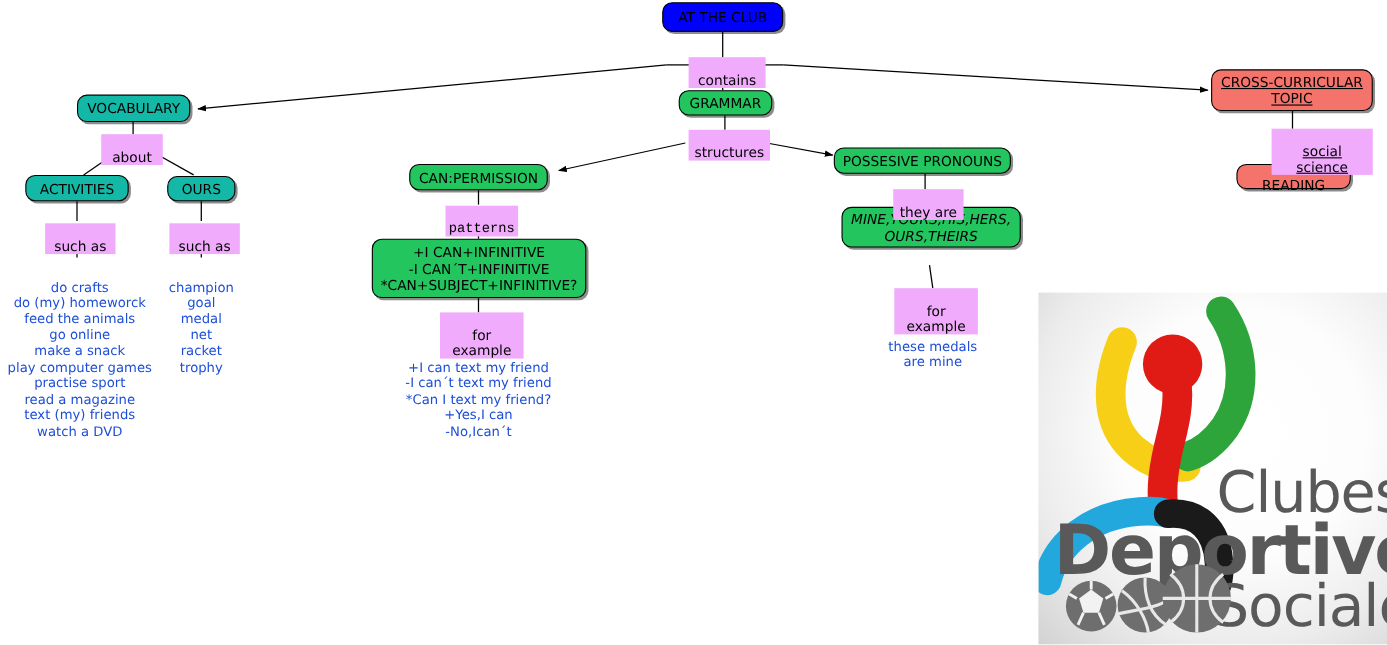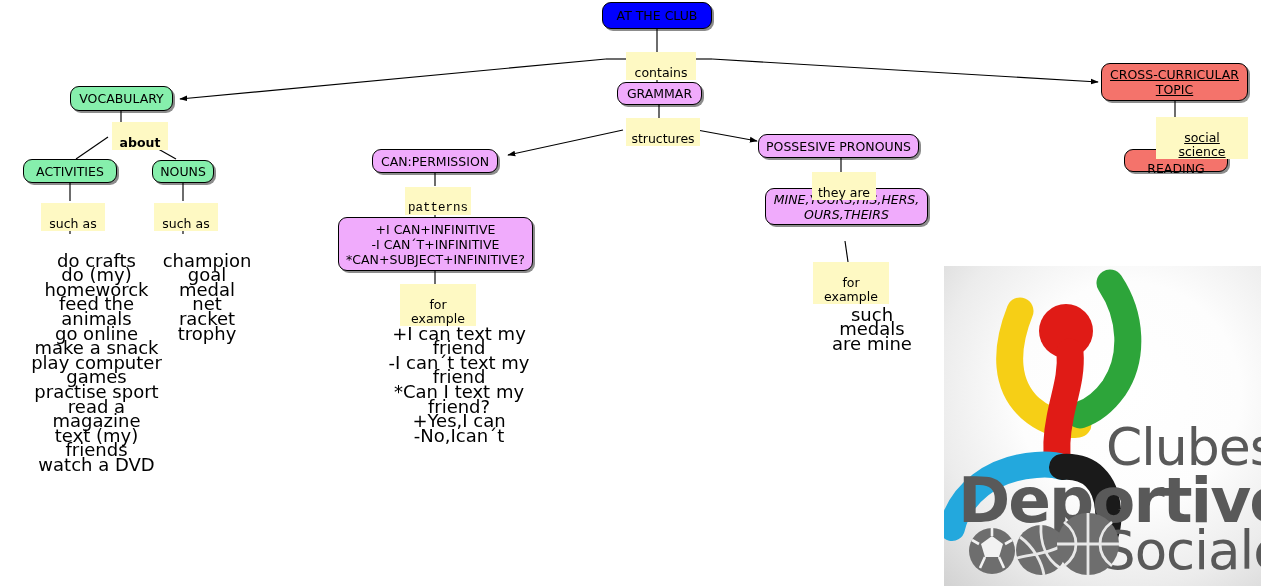--- a/index.html
+++ b/index.html
@@ -39,44 +39,43 @@
     line-height: 15px;
     display: flex;
     align-items: center;
     justify-content: center;
     padding: 2px 7px;
     box-shadow: 2px 2px 0 rgba(0,0,0,0.45);
     white-space: pre-line;
     z-index: 3;
   }
   .node.blue   { background: #0000ff; }
-  .node.cyan   { background: #86efac; }
-  .node.magenta{ background: #f0abfc; }
+  .node.cyan   { background: #14b8a6; }
+  .node.magenta{ background: #22c55e; }
   .node.salmon { background: #f4736b; }
 
   .edge-label {
     position: absolute;
     font-size: 12.5px;
     line-height: 14px;
     color: #000000;
     text-align: center;
-    background: #fef9c3;
+    background: #f0abfc;
     padding: 0 3px;
     white-space: pre-line;
     z-index: 4;
   }
   .leaf-text {
     position: absolute;
-    font-size: 18px;
+    font-size: 12px;
     line-height: 14.6px;
-    color: #000000;
+    color: #1d4ed8;
     text-align: center;
     white-space: pre-line;
     z-index: 4;
-    margin-left: 24px;
   }
 
   
   #logo {
     position: absolute;
     left: 906px;
     top: 266px;
     width: 355px;
     height: 320px;
     overflow: hidden;
@@ -151,21 +150,21 @@
 
   <div class="node cyan" style="left:70px; top:86px; width:103px; height:25px;">
     <span>VOCABULARY</span>
   </div>
 
   <div class="node cyan" style="left:23px; top:159px; width:94px; height:24px;">
     <span>ACTIVITIES</span>
   </div>
 
   <div class="node cyan" style="left:152px; top:160px; width:62px; height:23px;">
-    <span>NOUNS</span>
+    <span>OURS</span>
   </div>
 
   <div class="node magenta" style="left:617px; top:82px; width:85px; height:23px;">
     <span>GRAMMAR</span>
   </div>
 
   <div class="node magenta" style="left:372px; top:149px; width:126px; height:24px;">
     <span>CAN:PERMISSION</span>
   </div>
 
@@ -190,21 +189,21 @@
   </div>
 
   <div class="node salmon" style="left:1124px; top:149px; width:104px; height:23px;">
     <span>MAP READING</span>
   </div>
 
   <div class="edge-label" style="left:626px; top:52px; width:64px;">
     <span>contains</span>
   </div>
 
-  <div class="edge-label" style="left:112px; top:122px; width:50px;font-weight:bold;">
+  <div class="edge-label" style="left:92px; top:122px; width:50px;">
     <span>about</span>
   </div>
 
   <div class="edge-label" style="left:41px; top:203px; width:58px;">
     <span>such as</span>
   </div>
 
   <div class="edge-label" style="left:154px; top:203px; width:58px;">
     <span>such as</span>
   </div>
@@ -257,21 +256,21 @@
 
   <div class="leaf-text" style="left:350px; top:312px; width:170px;">
     <span>+I can text my friend
 -I can´t  text my friend
 *Can I text my friend?
 +Yes,I can
 -No,Ican´t</span>
   </div>
 
   <div class="leaf-text" style="left:793px; top:293px; width:110px;">
-    <span>such medals
+    <span>these medals
 are mine</span>
   </div>
 
   <div id="logo">
     <svg width="355" height="320" viewBox="0 0 355 320">
 
       <path d="M76 45 C 60 85, 62 120, 86 142 C 102 156, 118 160, 134 158" stroke="#f6cf16" stroke-width="27" fill="none" stroke-linecap="round"></path>
 
       <path d="M166 17 C 188 50, 190 92, 170 122 C 160 136, 148 145, 136 149" stroke="#2da53a" stroke-width="27" fill="none" stroke-linecap="round"></path>
 

